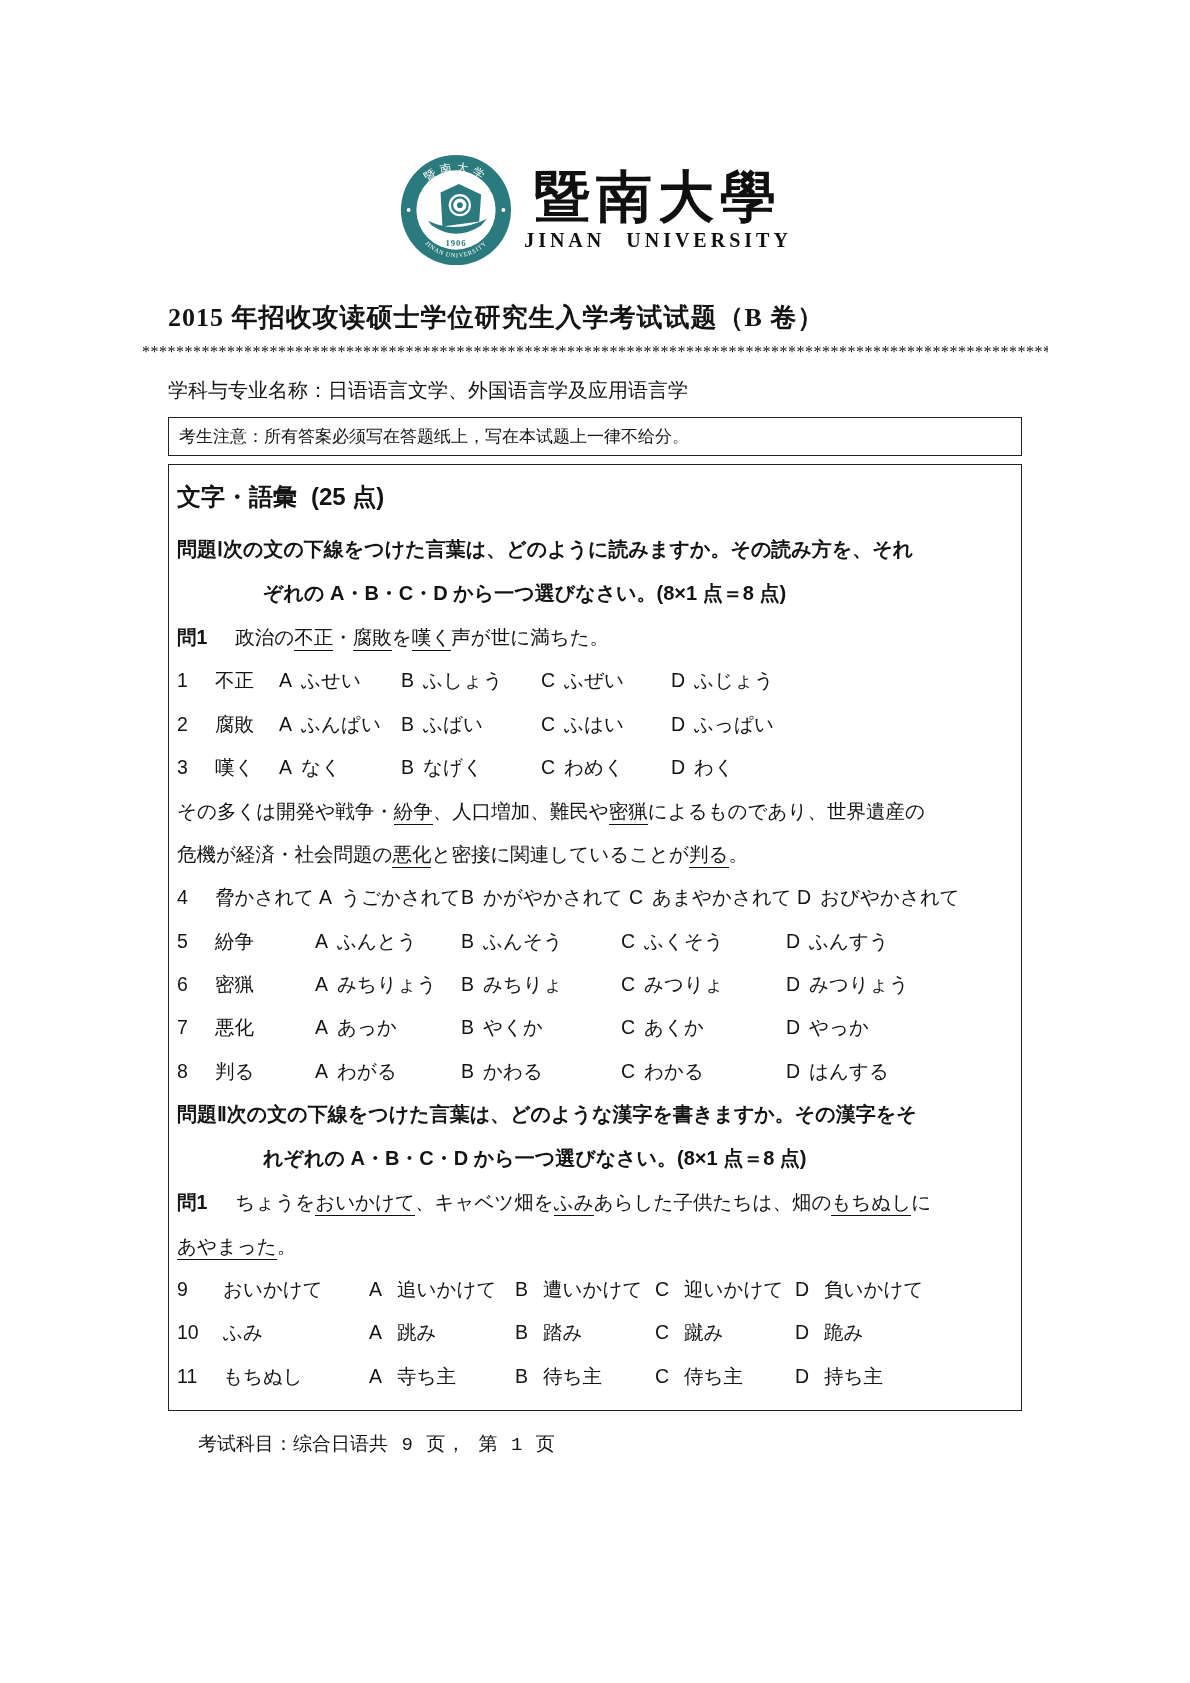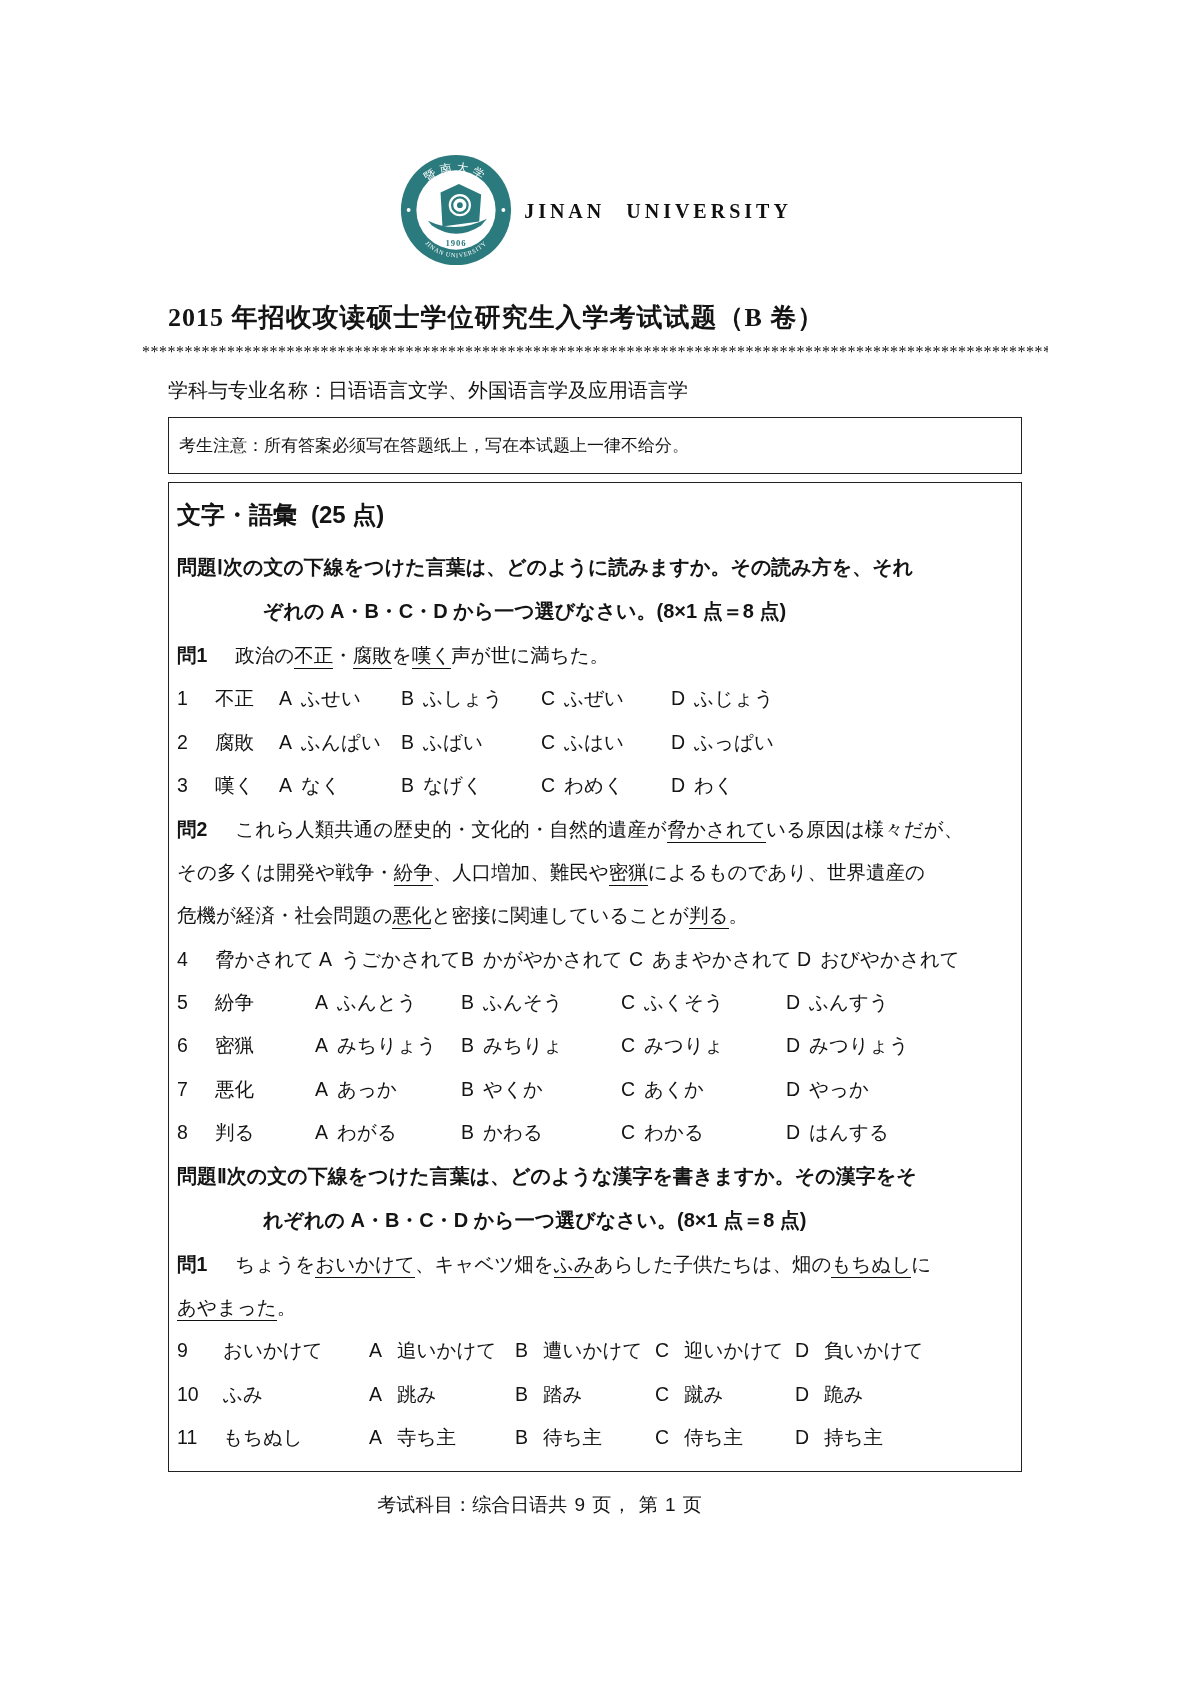--- a/index.html
+++ b/index.html
@@ -41,21 +41,21 @@
   }
   .stars {
     margin:8px -26px 0 -26px;
     white-space:nowrap; overflow:hidden;
     font-size:16px; letter-spacing:0.5px; color:#111;
   }
   .meta { margin-top:12px; font-size:20px; line-height:34px; }
   .notice-box {
     margin-top:10px;
     border:1.4px solid #222;
-    padding:16px 10px;
+    padding:7px 10px;
     font-size:17px;
   }
 
   
   .main-box {
     margin-top:8px;
     border:1.6px solid #222;
     padding:16px 14px 22px 8px;
     font-family:"Liberation Sans", sans-serif;
     font-size:19.5px;
@@ -74,22 +74,22 @@
   .g1 { grid-template-columns:38px 64px 122px 140px 130px auto; }
   .g2 { grid-template-columns:38px 100px 146px 160px 165px auto; }
   .g4 { grid-template-columns:38px 104px 142px 168px 168px auto; }
   .g3 { grid-template-columns:46px 146px 146px 140px 140px auto; }
   .olet { margin-right:9px; }
   .g3 .olet { margin-right:15px; }
 
   
   .page-footer {
     margin-top:20px;
-    display:flex; justify-content:center;
-    font-family:Liberation Sans, sans-serif;
+    display:flex; justify-content:flex-start;
+    font-family:Liberation Mono, monospace;
     font-size:19px;
   }
   .page-footer .f-left { margin-left:30px; }
   .page-footer .f-right { padding-right:140px; letter-spacing:1px; }
 </style>
 </head>
 <body>
 
 <div class="page">
 
@@ -110,20 +110,21 @@
       <circle cx="11" cy="60" r="2" fill="#ffffff"></circle>
       <circle cx="109" cy="60" r="2" fill="#ffffff"></circle>
       <path d="M44,42 L63,33 L86,44 L84,72 L46,77 Z" fill="#2b7a7e"></path>
       <path d="M35,76 Q60,93 86,76 L92,69 Q60,85 31,71 Z" fill="#2b7a7e"></path>
       <circle cx="64" cy="55" r="11.5" fill="#ffffff"></circle>
       <circle cx="64" cy="55" r="8" fill="none" stroke="#2b7a7e" stroke-width="2.4"></circle>
       <circle cx="64" cy="55" r="3" fill="#2b7a7e"></circle>
       <text x="60" y="97" text-anchor="middle" font-family="Liberation Serif, serif" font-size="9" font-weight="bold" fill="#2b7a7e" letter-spacing="1">1906</text>
     </svg>
     <div class="uni-names">
+      <div class="uni-cn">暨南大學</div>
       <div class="uni-en">JINAN UNIVERSITY</div>
     </div>
   </div>
 
   <div class="col">
 
     <div class="exam-title">2015 年招收攻读硕士学位研究生入学考试试题（B 卷）</div>
     <div class="stars">************************************************************************************************************************</div>
     <div class="meta">
       <div>学科与专业名称：日语语言文学、外国语言学及应用语言学</div>
@@ -164,23 +165,20 @@
       <div class="line qrow g1">
         <span>3</span>
         <span>嘆く</span>
         <span><span class="olet">A</span><span>なく</span></span>
         <span><span class="olet">B</span><span>なげく</span></span>
         <span><span class="olet">C</span><span>わめく</span></span>
         <span><span class="olet">D</span><span>わく</span></span>
       </div>
 
       <div class="line stem">
-        <span class="qlabel">問2</span><span>これら人類共通の歴史的・文化的・自然的遺産が</span><span class="u">脅かされて</span><span>いる原因は様々だが、</span>
-      </div>
-      <div class="line stem">
         <span>その多くは開発や戦争・</span><span class="u">紛争</span><span>、人口増加、難民や</span><span class="u">密猟</span><span>によるものであり、世界遺産の</span>
       </div>
       <div class="line stem">
         <span>危機が経済・社会問題の</span><span class="u">悪化</span><span>と密接に関連していることが</span><span class="u">判る</span><span>。</span>
       </div>
 
       <div class="line qrow g4">
         <span>4</span>
         <span>脅かされて</span>
         <span><span class="olet">A</span><span>うごかされて</span></span>

